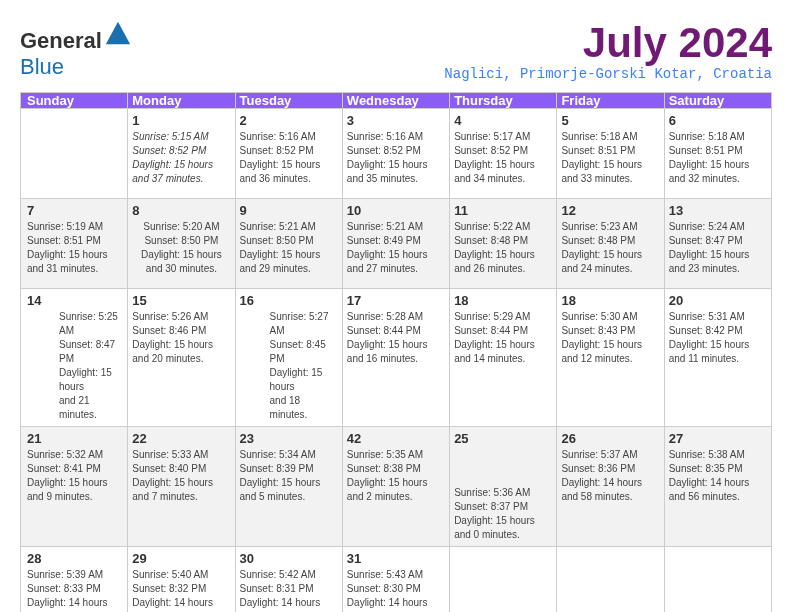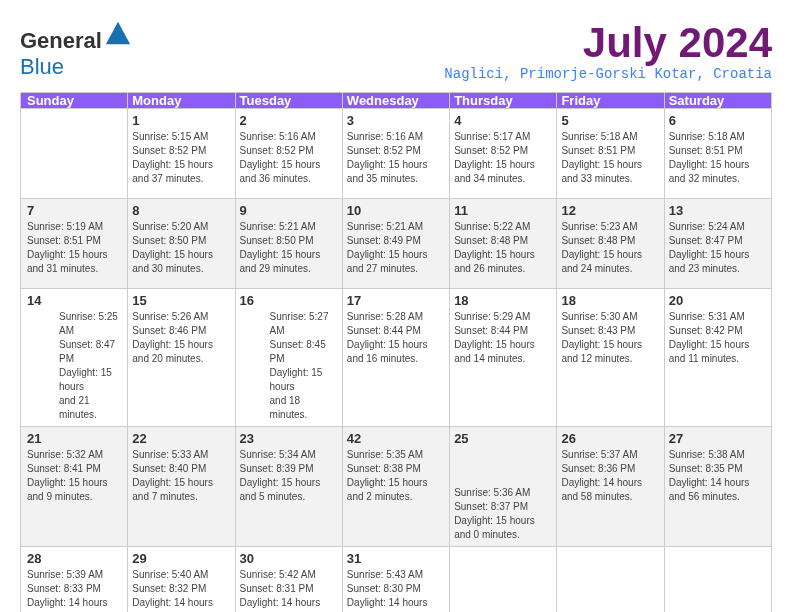--- a/index.html
+++ b/index.html
@@ -122,21 +122,21 @@
         <th>Thursday</th>
         <th>Friday</th>
         <th>Saturday</th>
       </tr>
   </thead>
   <tbody id="calendar-body">
   <tr>
         <td class="empty-cell"></td>
         <td>
           <span class="day-num">1</span>
-          <div class="day-info" style="white-space: pre-line;">Sunrise: 5:15 AM
+          <div class="day-info" style="white-space: pre-line; font-style: italic;">Sunrise: 5:15 AM
 Sunset: 8:52 PM
 Daylight: 15 hours
 and 37 minutes.</div>
         </td>
         <td>
           <span class="day-num">2</span>
           <div class="day-info" style="white-space: pre-line;">Sunrise: 5:16 AM
 Sunset: 8:52 PM
 Daylight: 15 hours
 and 36 minutes.</div>
@@ -173,21 +173,21 @@
       <tr>
         <td>
           <span class="day-num">7</span>
           <div class="day-info" style="white-space: pre-line;">Sunrise: 5:19 AM
 Sunset: 8:51 PM
 Daylight: 15 hours
 and 31 minutes.</div>
         </td>
         <td>
           <span class="day-num">8</span>
-          <div class="day-info" style="white-space: pre-line;">Sunrise: 5:20 AM
+          <div class="day-info" style="white-space: pre-line; text-align: center;">Sunrise: 5:20 AM
 Sunset: 8:50 PM
 Daylight: 15 hours
 and 30 minutes.</div>
         </td>
         <td>
           <span class="day-num">9</span>
           <div class="day-info" style="white-space: pre-line;">Sunrise: 5:21 AM
 Sunset: 8:50 PM
 Daylight: 15 hours
 and 29 minutes.</div>

